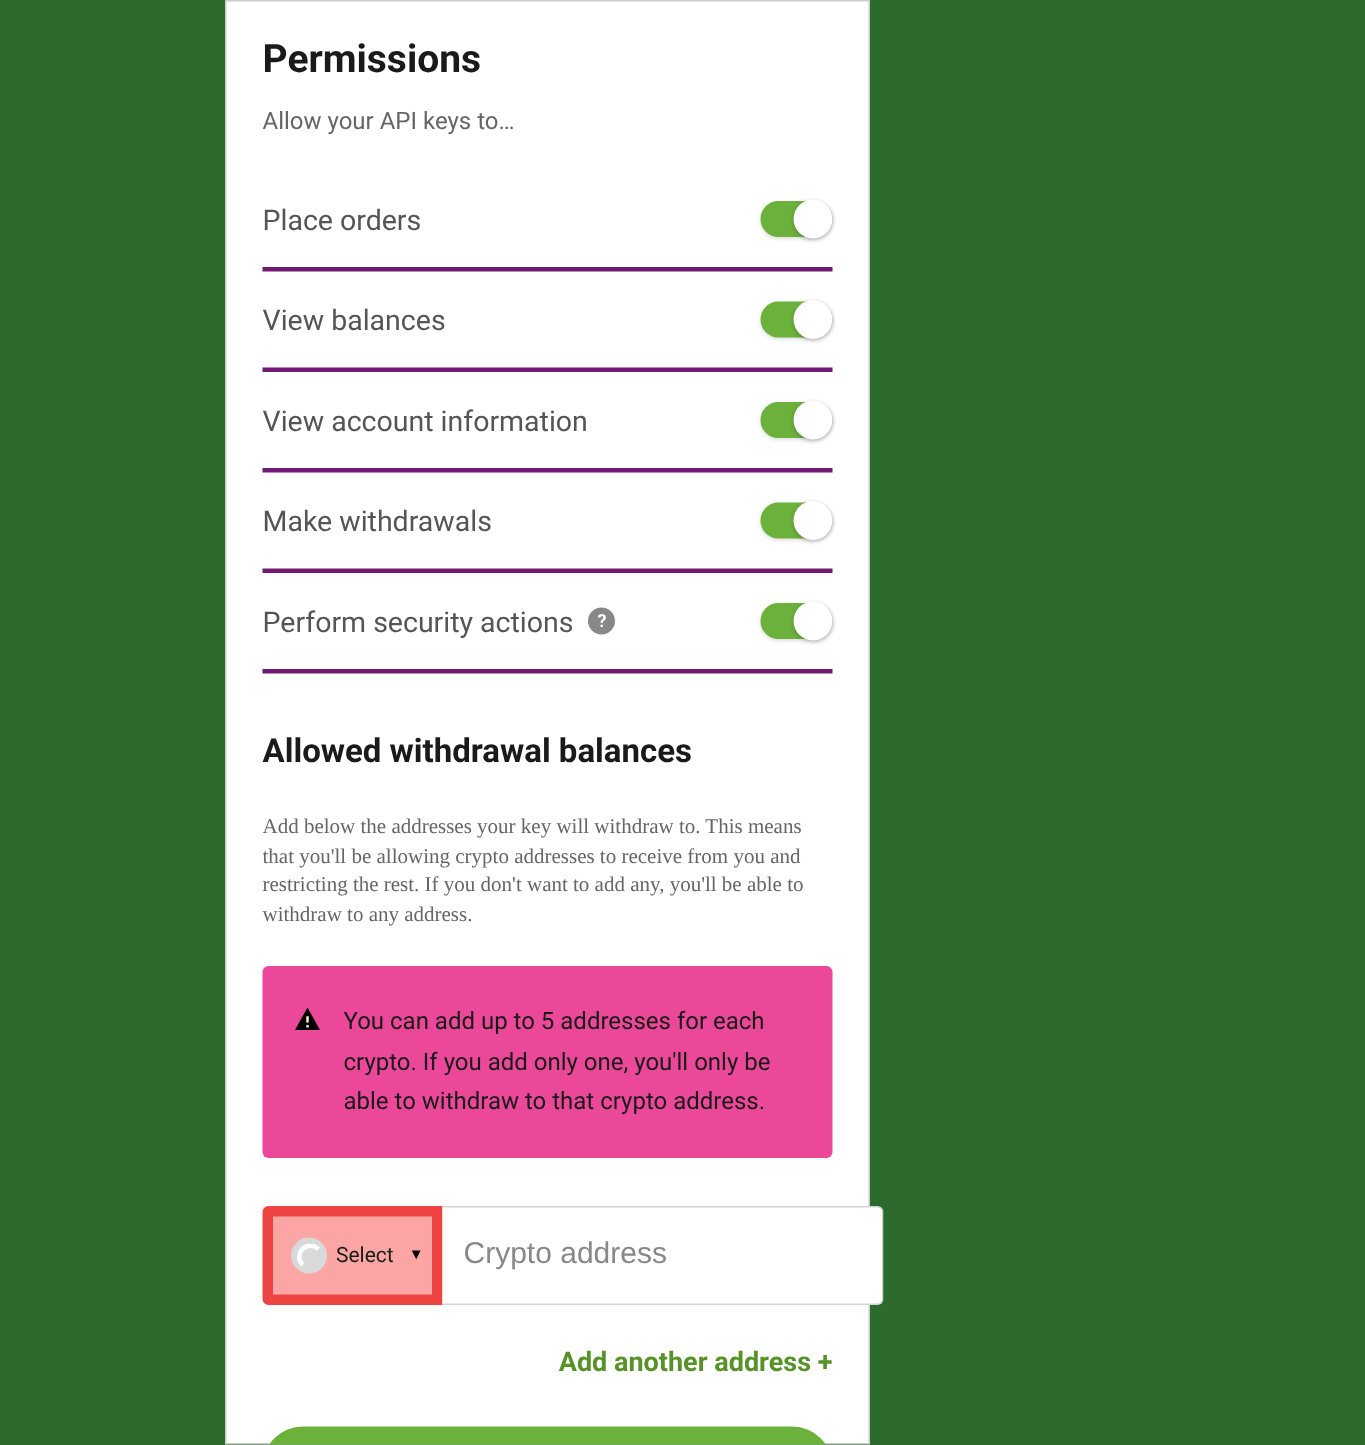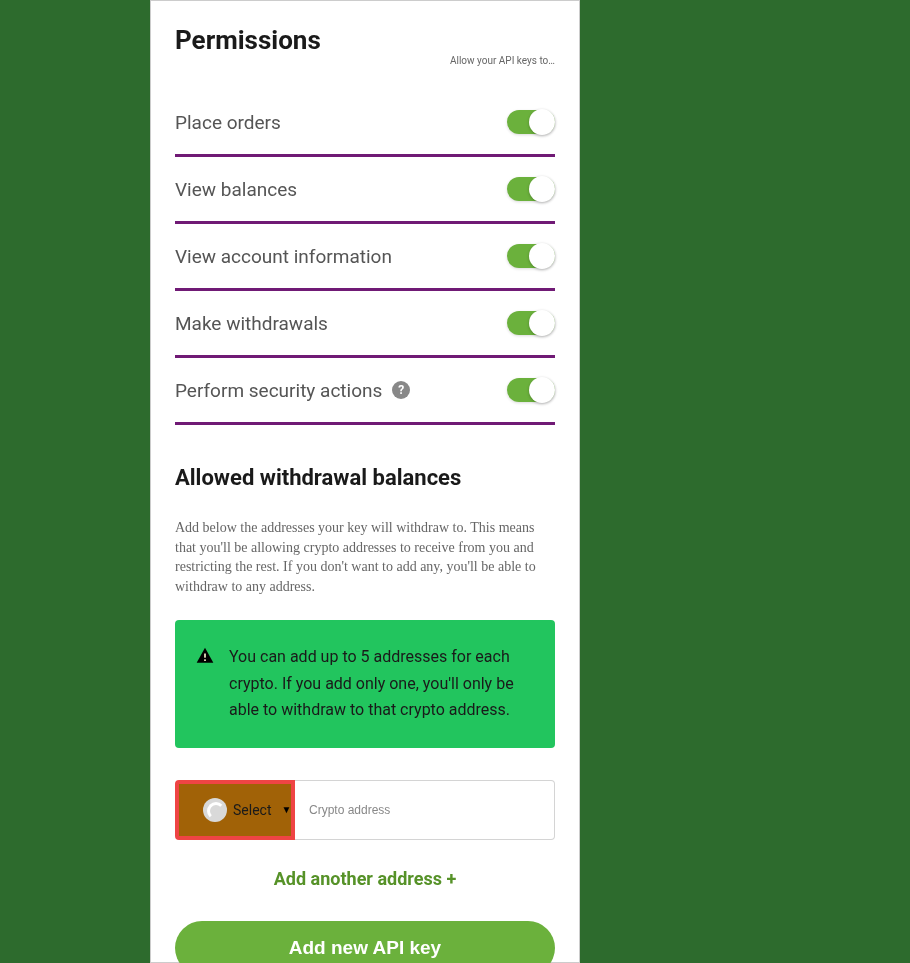--- a/index.html
+++ b/index.html
@@ -19,27 +19,26 @@
       width: 430px;
       height: 963px;
       margin-left: 150px;
       padding: 24px;
       border: 1px solid #ccc;
     }
     .page-title {
       font-size: 26px;
       font-weight: 700;
       color: #1a1a1a;
-      margin-bottom: 0;
+      margin-bottom: 16px;
     }
     .page-subtitle {
-      font-size: 10px;
+      font-size: 16px;
       color: #666;
       margin-bottom: 24px;
-      text-align: right;
     }
     .perm-row {
       display: flex;
       align-items: center;
       justify-content: space-between;
       padding: 20px 0;
       border-bottom: 3px solid #701a75;
     }
     .perm-label {
       font-size: 19px;
@@ -87,21 +86,21 @@
       margin-bottom: 28px;
     }
     .section-desc {
       font-size: 14px;
       line-height: 1.4;
       color: #666;
       margin-bottom: 24px;
       font-family: Liberation Serif, serif;
     }
     .alert-box {
-      background: #22c55e;
+      background: #ec4899;
       border-radius: 4px;
       padding: 24px 20px;
       display: flex;
       gap: 14px;
       margin-bottom: 32px;
     }
     .alert-icon {
       flex-shrink: 0;
       width: 20px;
       height: 20px;
@@ -110,27 +109,27 @@
     .alert-text {
       font-size: 16px;
       line-height: 1.65;
       color: #1a1a1a;
     }
     .address-row {
       display: flex;
       margin-bottom: 28px;
     }
     .select-wrap {
-      border: 4px solid #ef4444;
+      border: 7px solid #ef4444;
       border-radius: 4px 0 0 4px;
-      padding: 14px 24px;
+      padding: 14px 12px;
       display: flex;
       align-items: center;
       gap: 6px;
-      background: #a16207;
+      background: #fca5a5;
       width: 120px;
     }
     .crypto-icon {
       width: 24px;
       height: 24px;
       border-radius: 50%;
       background: #d9d9d9;
       position: relative;
       flex-shrink: 0;
     }
@@ -153,29 +152,29 @@
     .select-arrow {
       font-size: 10px;
       margin-left: 4px;
     }
     .address-input {
       flex: 1;
       border: 1px solid #d4d4d4;
       border-left: none;
       border-radius: 0 4px 4px 0;
       padding: 0 14px;
-      font-size: 12px;
+      font-size: 20px;
       color: #a21caf;
       outline: none;
     }
     .address-input::placeholder {
       color: #888;
     }
     .add-another {
-      text-align: center;
+      text-align: right;
       color: #569228;
       font-size: 18px;
       font-weight: 700;
       margin-bottom: 32px;
       cursor: pointer;
     }
     .submit-btn {
       width: 100%;
       background: #6bb13c;
       color: #fff;

